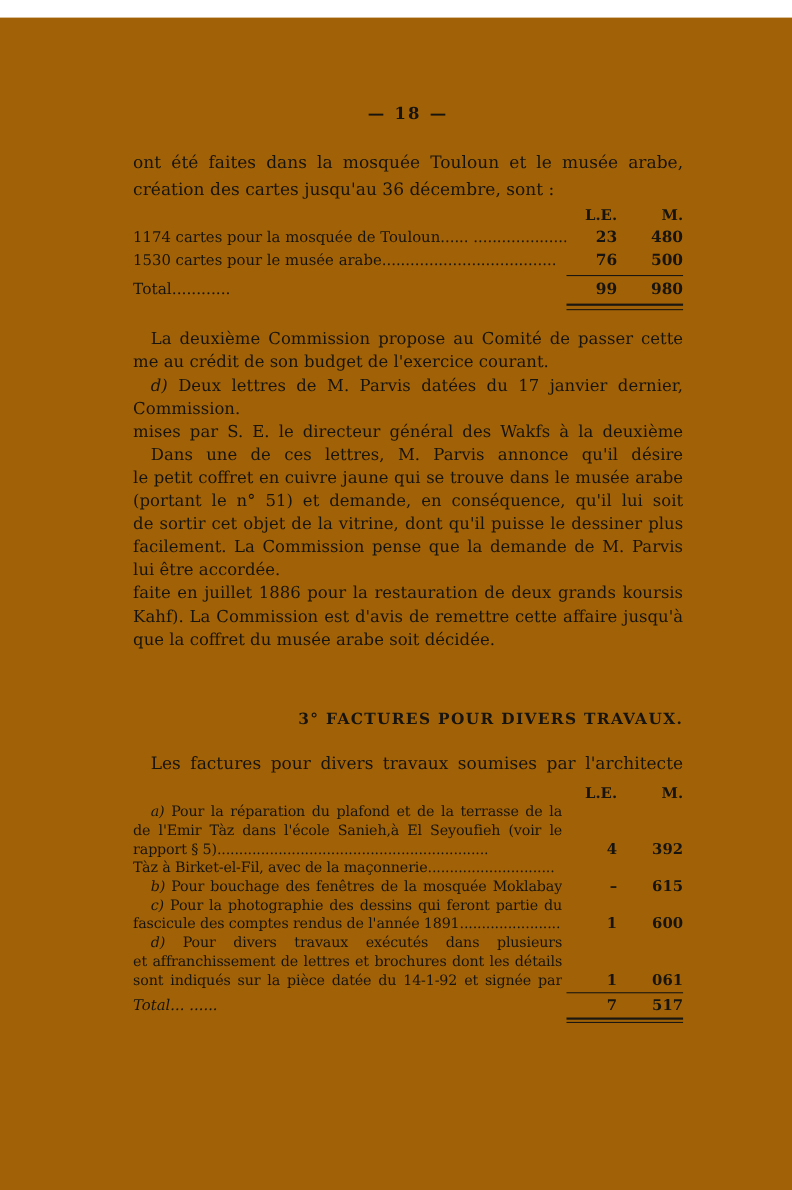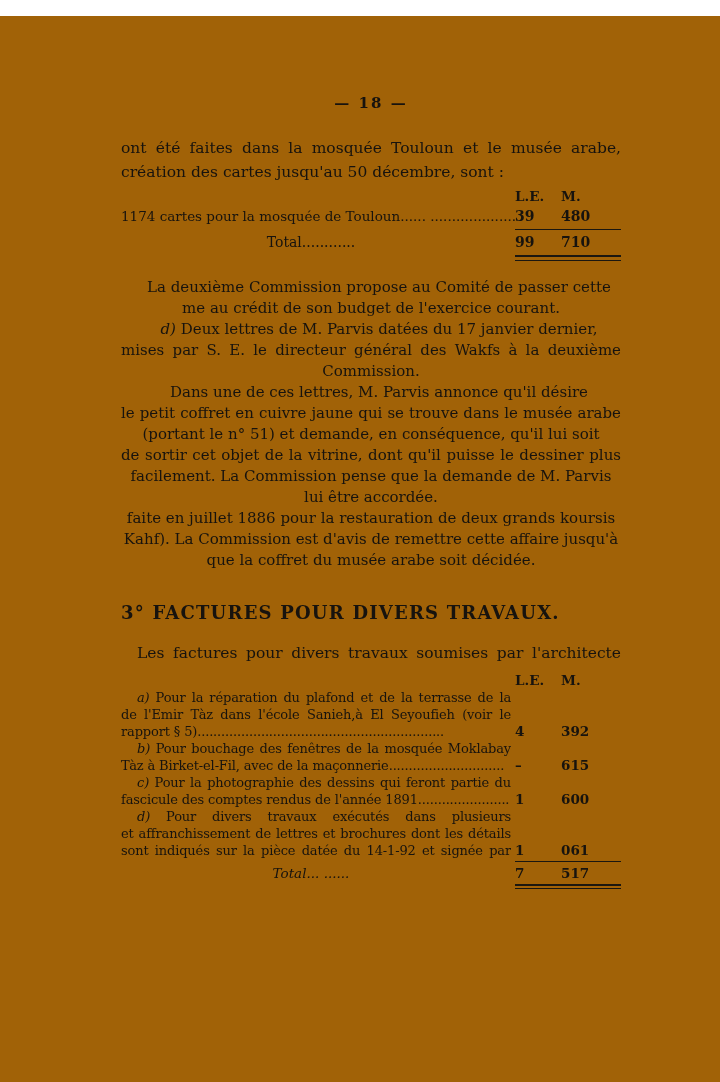--- a/index.html
+++ b/index.html
@@ -10,36 +10,36 @@
   .content{position:absolute;left:121px;top:78px;width:500px;}
 
   .pageno{text-align:center;font-weight:bold;font-size:15px;letter-spacing:2px;
           margin-bottom:24px;}
 
   .ln{font-size:15.5px;line-height:24px;max-height:24px;overflow:hidden;}
   .j{text-align:justify;text-align-last:justify;}
   .ind{padding-left:16px;}
   .lead{font-style:italic;}
 
-  .para .ln{font-size:15px;line-height:21px;max-height:21px;text-align:center;}
+  .para .ln{font-size:15px;line-height:21px;max-height:21px;}
   .paras{margin-top:14px;}
 
   
   .trow{display:grid;grid-template-columns:1fr 46px 60px;align-items:end;}
   .t1{margin-top:2px;}
   .t1 .lab{font-size:13.5px;line-height:21px;white-space:nowrap;overflow:hidden;}
-  .num{font-size:14px;font-weight:bold;text-align:left;line-height:21px;}
+  .num{font-size:14px;font-weight:bold;text-align:right;line-height:21px;}
   .hdr{font-size:13.5px;font-weight:bold;line-height:20px;}
-  .totlab{font-size:14px;line-height:21px;text-align:center;padding-right:14px;
+  .totlab{font-size:14px;line-height:21px;text-align:left;padding-right:14px;
           white-space:nowrap;overflow:hidden;}
   .rulewrap{grid-column:2/4;padding:2px 0 2px 0;}
   .rule{border-top:1.5px solid #1b1710;height:0;}
   .dbl{border-top:2.5px solid #1b1710;border-bottom:1px solid #1b1710;height:2.5px;}
 
-  .heading{margin-top:34px;text-align:left;font-size:18px;font-weight:bold;
+  .heading{margin-top:54px;text-align:right;font-size:14px;font-weight:bold;
            letter-spacing:1.2px;line-height:16px;}
   .lead-in{margin-top:22px;}
   .lead-in .ln{font-size:15.5px;line-height:20px;max-height:20px;}
 
   .t2{margin-top:9px;}
   .t2 .hdr{line-height:16px;}
   .iln{font-size:13px;letter-spacing:-0.15px;line-height:17px;max-height:17px;
        overflow:hidden;}
   .iln.dots{white-space:nowrap;text-align:right;text-align-last:left;}
   .itext{padding-right:4px;}
@@ -50,62 +50,67 @@
 </head>
 <body>
 
 <div class="page">
   <div class="content">
 
     <div class="pageno">— 18 —</div>
 
     <div class="intro">
       <div class="ln j">ont été faites dans la mosquée Touloun et le musée arabe, depuis la</div>
-      <div class="ln">création des cartes jusqu'au 50 décembre, sont :</div>
+      <div class="ln">création des cartes jusqu'au 36 décembre, sont :</div>
     </div>
 
     <div class="t1">
       <div class="trow">
         <div class="lab"></div>
         <div class="num hdr">L.E.</div>
         <div class="num hdr">M.</div>
       </div>
       <div class="trow">
         <div class="lab">1174 cartes pour la mosquée de Touloun...... .......................</div>
-        <div class="num">39</div>
+        <div class="num">23</div>
         <div class="num">480</div>
+      </div>
+      <div class="trow">
+        <div class="lab">1530 cartes pour le musée arabe.....................................</div>
+        <div class="num">76</div>
+        <div class="num">500</div>
       </div>
       <div class="trow">
         <div></div>
         <div class="rulewrap">
             <div class="rule"></div>
           </div>
       </div>
       <div class="trow">
         <div class="totlab">Total............</div>
         <div class="num">99</div>
-        <div class="num">710</div>
+        <div class="num">980</div>
       </div>
       <div class="trow">
         <div></div>
         <div class="rulewrap">
             <div class="dbl"></div>
           </div>
       </div>
     </div>
 
     <div class="paras">
       <div class="para">
         <div class="ln j ind">La deuxième Commission propose au Comité de passer cette som-</div>
         <div class="ln">me au crédit de son budget de l'exercice courant.</div>
       </div>
       <div class="para">
         <div class="ln j ind"><span class="lead">d)</span> <span>Deux lettres de M. Parvis datées du 17 janvier dernier, trans-</span></div>
+        <div class="ln">Commission.</div>
         <div class="ln j">mises par S. E. le directeur général des Wakfs à la deuxième</div>
-        <div class="ln">Commission.</div>
       </div>
       <div class="para">
         <div class="ln j ind">Dans une de ces lettres, M. Parvis annonce qu'il désire reproduire</div>
         <div class="ln j">le petit coffret en cuivre jaune qui se trouve dans le musée arabe</div>
         <div class="ln j">(portant le n° 51) et demande, en conséquence, qu'il lui soit permis</div>
         <div class="ln j">de sortir cet objet de la vitrine, dont qu'il puisse le dessiner plus</div>
         <div class="ln j">facilement. La Commission pense que la demande de M. Parvis peut</div>
         <div class="ln">lui être accordée.</div>
       </div>
       <div class="para">
@@ -133,22 +138,22 @@
           <div class="iln j ind"><span class="lead">a)</span> <span>Pour la réparation du plafond et de la terrasse de la salle</span></div>
           <div class="iln j"><span>de l'Emir Tàz dans l'école Sanieh,à El Seyoufieh (voir le 125</span><sup>e</sup></div>
           <div class="iln dots">rapport § 5)..............................................................</div>
         </div>
         <div class="num">4</div>
         <div class="num">392</div>
       </div>
 
       <div class="trow">
         <div class="itext">
+          <div class="iln dots">Tàz à Birket-el-Fil, avec de la maçonnerie.............................</div>
           <div class="iln j ind"><span class="lead">b)</span> <span>Pour bouchage des fenêtres de la mosquée Moklabay</span></div>
-          <div class="iln dots">Tàz à Birket-el-Fil, avec de la maçonnerie.............................</div>
         </div>
         <div class="num">–</div>
         <div class="num">615</div>
       </div>
 
       <div class="trow">
         <div class="itext">
           <div class="iln j ind"><span class="lead">c)</span> <span>Pour la photographie des dessins qui feront partie du</span></div>
           <div class="iln dots">fascicule des comptes rendus de l'année 1891.......................</div>
         </div>

